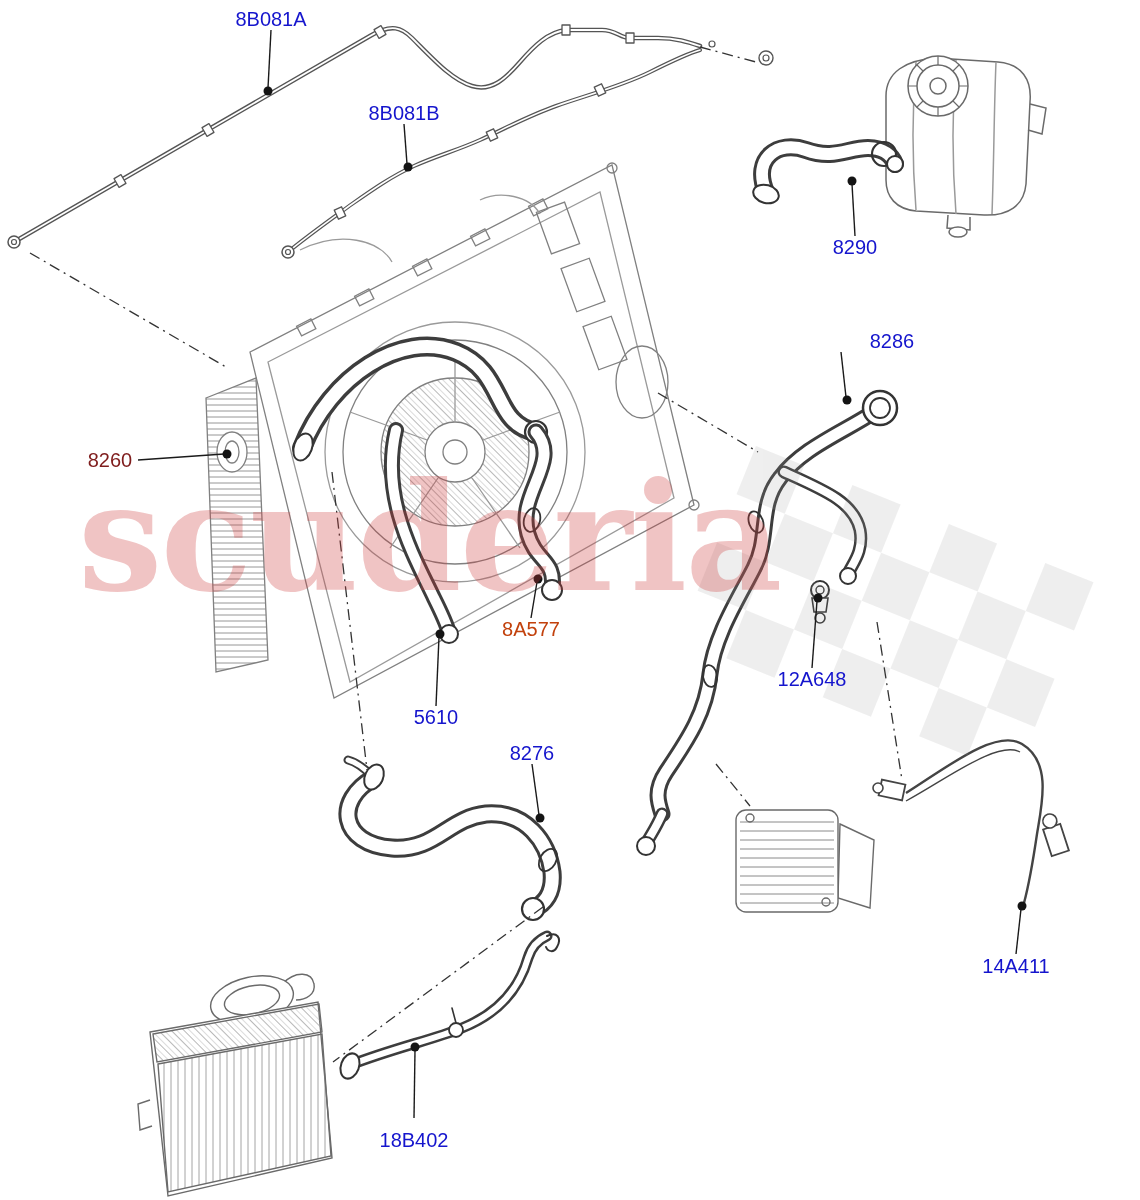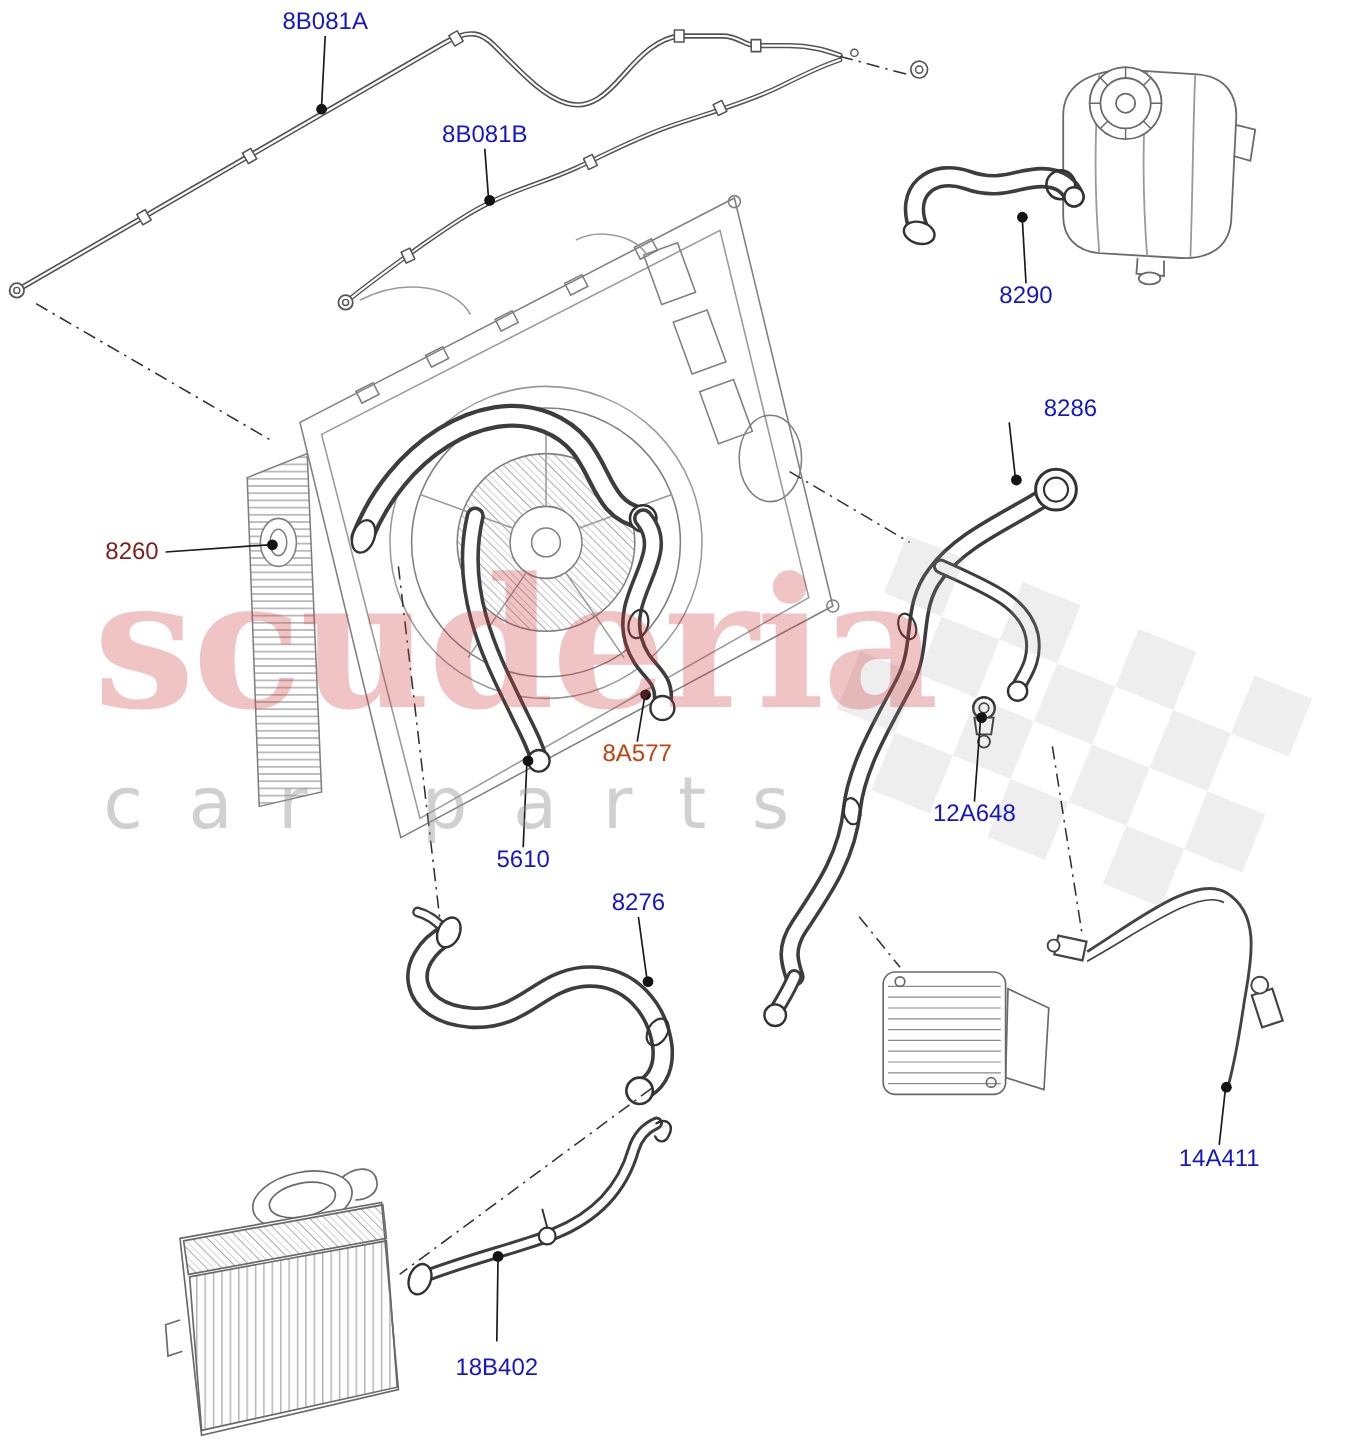--- a/index.html
+++ b/index.html
@@ -248,21 +248,20 @@
     <path d="M532,764 L539,815" fill="none"></path>
         <circle cx="540" cy="818" r="4.5" stroke="none"></circle>
     <path d="M1016,954 L1021,909" fill="none"></path>
         <circle cx="1022" cy="906" r="4.5" stroke="none"></circle>
     <path d="M414,1118 L415,1050" fill="none"></path>
         <circle cx="415" cy="1047" r="4.5" stroke="none"></circle>
   </g>
 </svg>
 
 <div class="wm1">scuderia</div>
-<div class="wm2">car parts</div>
 
 <div class="plabel" style="left: 271px; top: 19px; color: rgb(21, 21, 205);">8B081A</div>
 <div class="plabel" style="left: 404px; top: 113px; color: rgb(21, 21, 205); text-align: center;">8B081B</div>
 <div class="plabel" style="left: 855px; top: 247px; color: rgb(21, 21, 205);">8290</div>
 <div class="plabel" style="left: 848px; top: 341px; color: rgb(21, 21, 205); margin-left: 44px;">8286</div>
 <div class="plabel" style="left: 110px; top: 460px; color: #7f1d1d;">8260</div>
 <div class="plabel" style="left: 531px; top: 629px; color: #c2410c;">8A577</div>
 <div class="plabel" style="left: 436px; top: 717px; color: rgb(21, 21, 205);">5610</div>
 <div class="plabel" style="left: 812px; top: 679px; color: rgb(21, 21, 205);">12A648</div>
 <div class="plabel" style="left: 532px; top: 753px; color: rgb(21, 21, 205);">8276</div>

